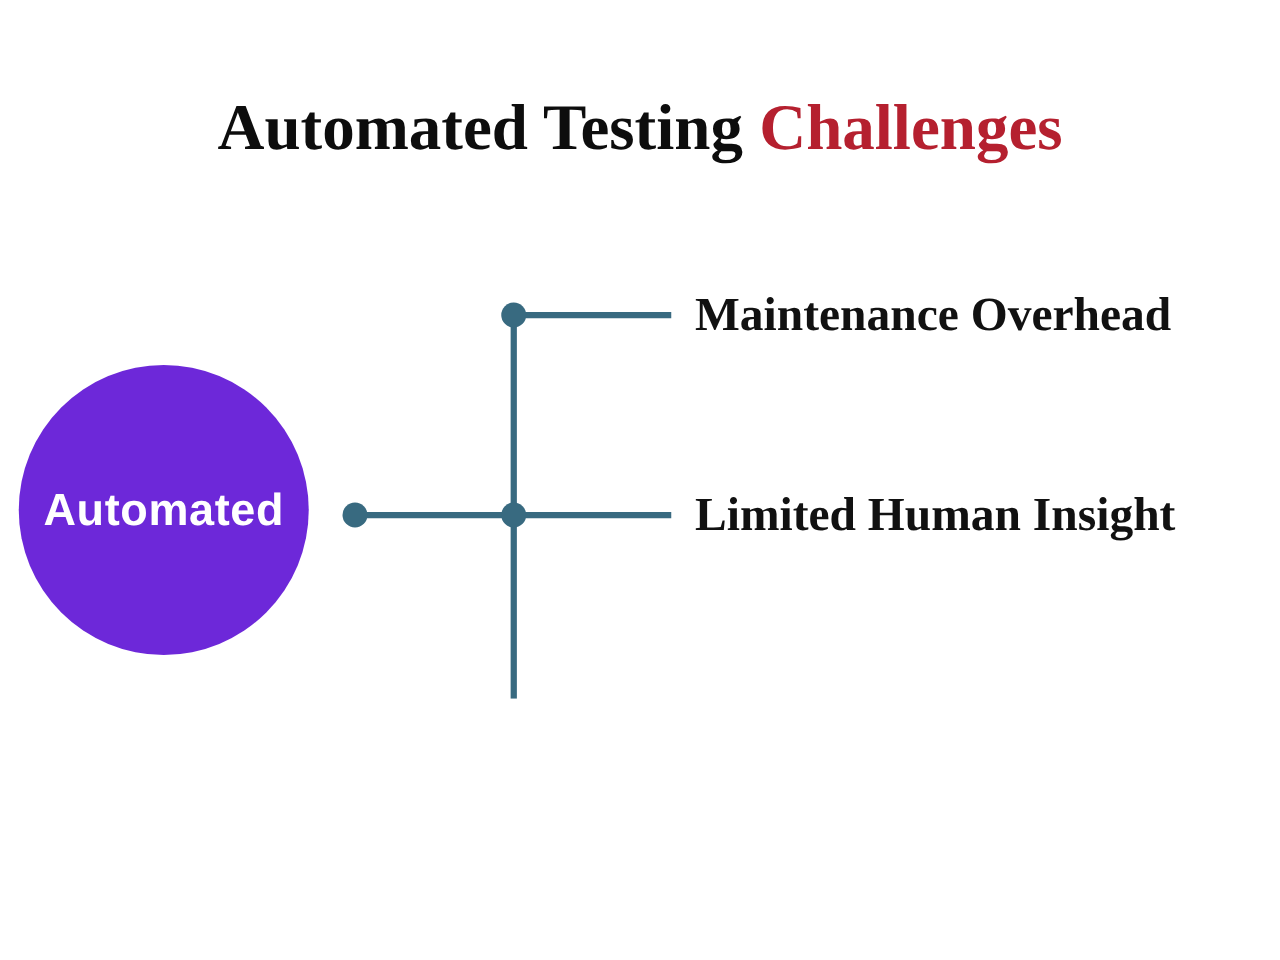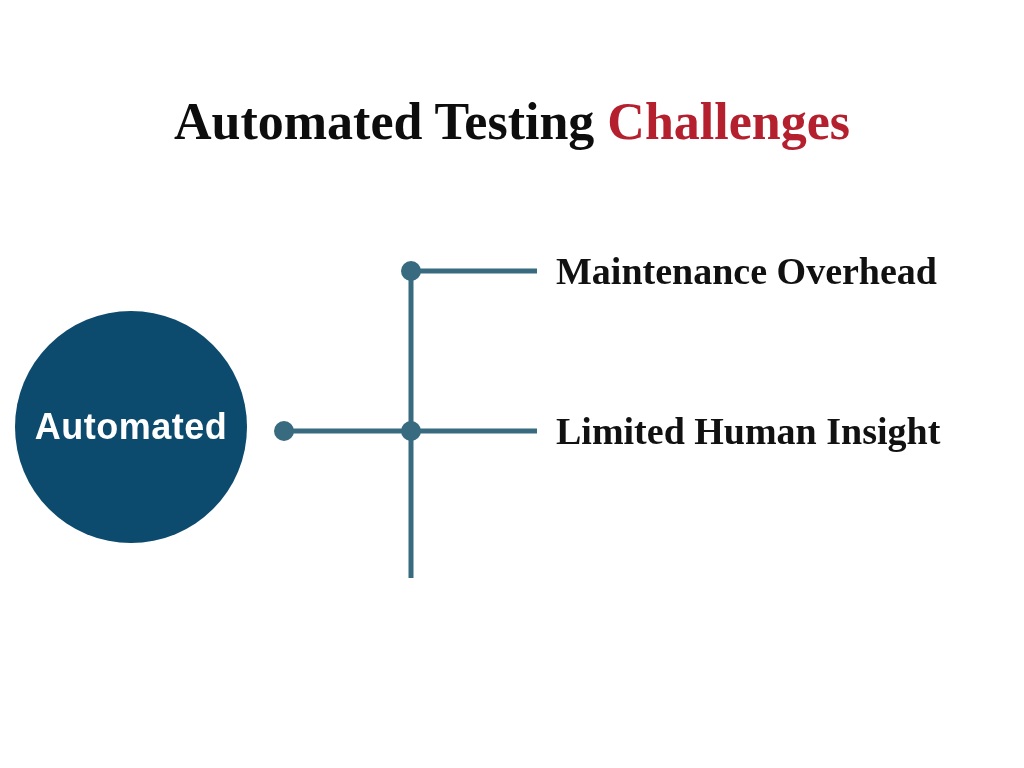--- a/index.html
+++ b/index.html
@@ -7,21 +7,20 @@
     padding: 0;
     background: #ffffff;
   }
   .slide {
     position: relative;
     width: 1024px;
     height: 559px;
     background: #ffffff;
     overflow: hidden;
     font-family: "Liberation Serif", serif;
-    margin-top: 19px;
   }
   .title {
     position: absolute;
     top: 74px;
     left: 0;
     width: 100%;
     margin: 0;
     text-align: center;
     font-family: "Liberation Serif", serif;
     font-weight: 700;
@@ -33,21 +32,21 @@
   .title .red {
     color: #b5202f;
   }
   .node {
     position: absolute;
     left: 15px;
     top: 292px;
     width: 232px;
     height: 232px;
     border-radius: 50%;
-    background: #0c4a6e;
+    background: #6d28d9;
     display: flex;
     align-items: center;
     justify-content: center;
   }
   .node-label {
     color: #ffffff;
     font-family: "Liberation Sans", sans-serif;
     font-weight: 700;
     font-size: 36px;
     letter-spacing: 0.5px;

